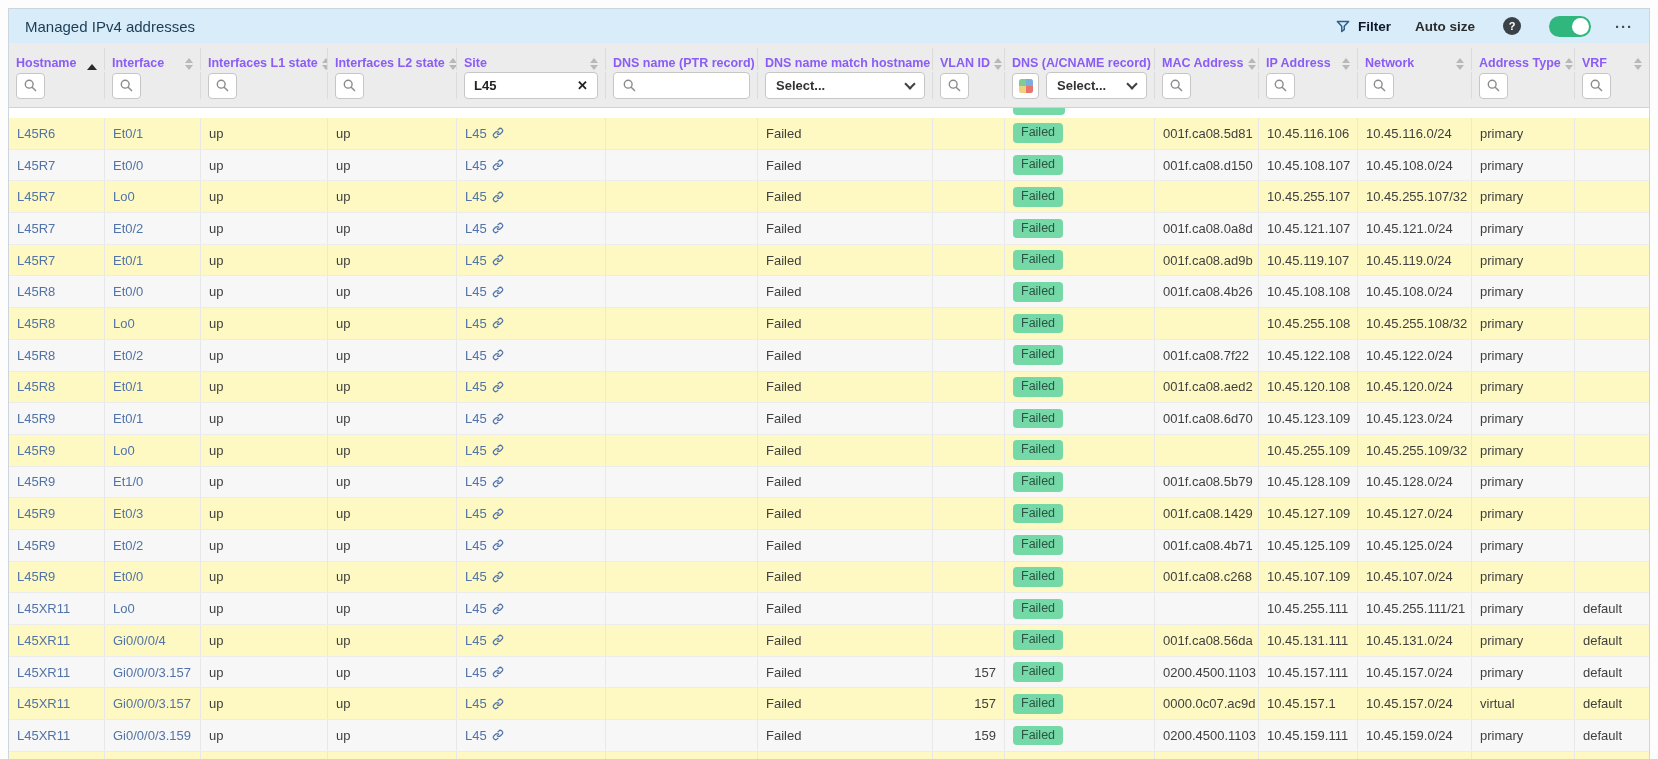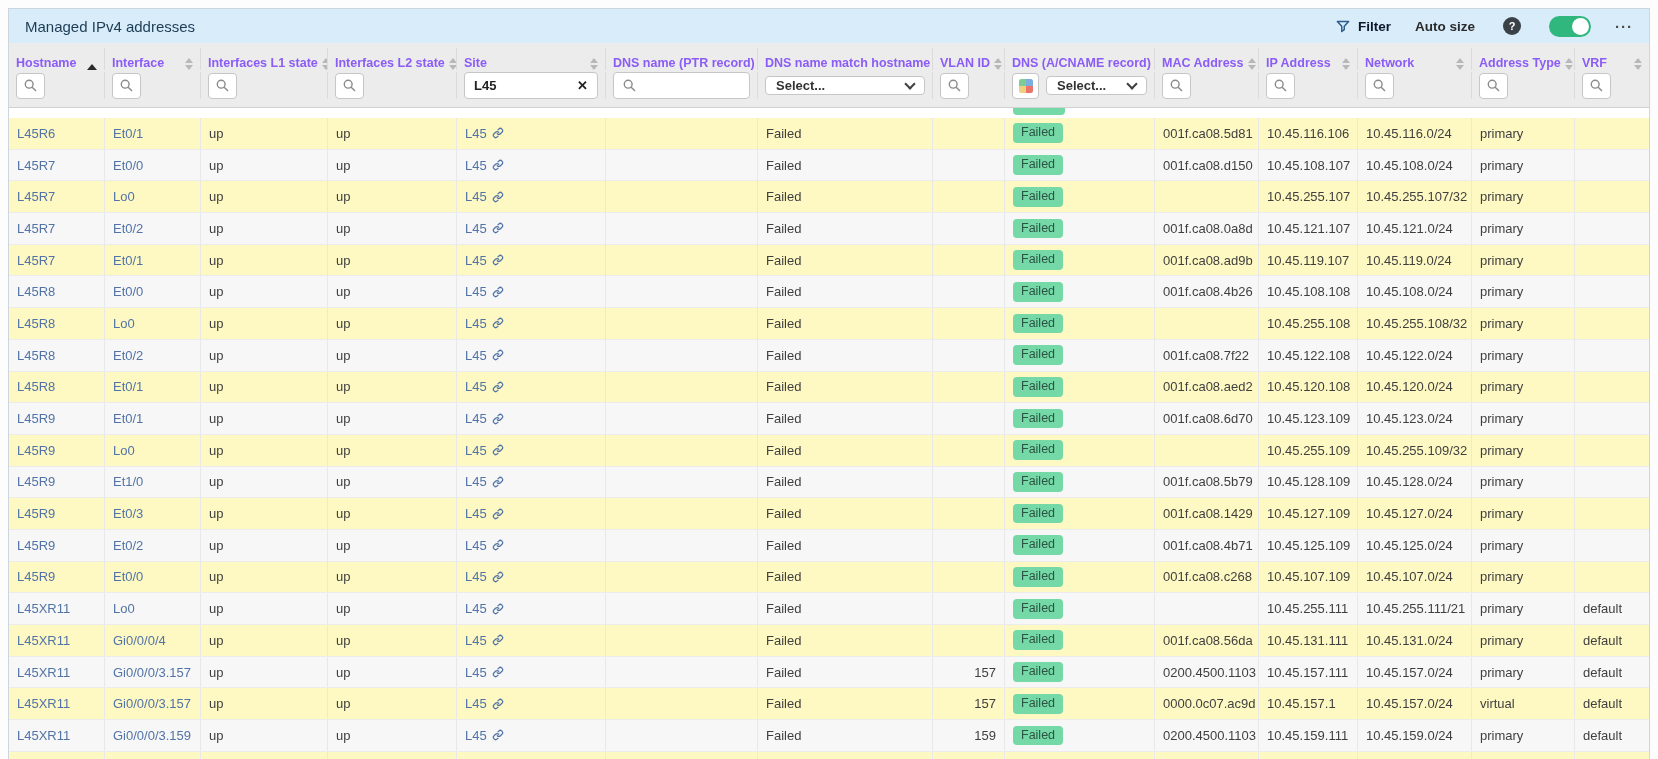--- a/index.html
+++ b/index.html
@@ -45,21 +45,21 @@
   .tri-up.active { border-left-width: 5px; border-right-width: 5px; border-bottom: 6px solid #2b2b2b; }
 
   .flt-row { padding: 2px 0 8px; }
   .flt-cell { display: flex; align-items: center; padding: 0 7px; border-right: 1px solid #dbdbdb; }
   .sbox { width: 29px; height: 26px; background: #fff; border: 1px solid #c6c6c6; border-radius: 4px;
     display: flex; align-items: center; justify-content: center; cursor: text; }
   .winput { flex: 1; height: 27px; background: #fff; border: 1px solid #c6c6c6; border-radius: 4px;
     display: flex; align-items: center; padding: 0 9px; gap: 7px; cursor: text; min-width: 0; }
   .winput .val { font-size: 13px; font-weight: 700; color: #222; }
   .clear-x { margin-left: auto; font-size: 13px; font-weight: 700; color: #222; cursor: pointer; }
-  .selectbox { flex: 1; height: 19px; background: #fff; border: 1px solid #c6c6c6; border-radius: 4px;
+  .selectbox { flex: 1; height: 27px; background: #fff; border: 1px solid #c6c6c6; border-radius: 4px;
     display: flex; align-items: center; padding: 0 10px; cursor: pointer; min-width: 0; justify-content: space-between; }
   .selectbox .val { font-size: 13px; font-weight: 700; color: #333; }
   .chev { margin-left: auto; width: 8px; height: 8px; border-right: 2px solid #3f3f3f; border-bottom: 2px solid #3f3f3f;
     transform: rotate(45deg); margin-top: -4px; }
   .color-btn { width: 27px; height: 26px; background: #fff; border: 1px solid #c6c6c6; border-radius: 4px;
     display: flex; align-items: center; justify-content: center; margin-right: 7px; cursor: pointer; flex: none; }
   .color-grid { width: 14px; height: 14px; display: grid; grid-template-columns: 7px 7px; grid-template-rows: 7px 7px;
     border-radius: 2.5px; overflow: hidden; }
   .cg1 { background: #7ecb96; } .cg2 { background: #7aaede; } .cg3 { background: #eed07e; } .c4, .cg4 { background: #e9746b; }
 

